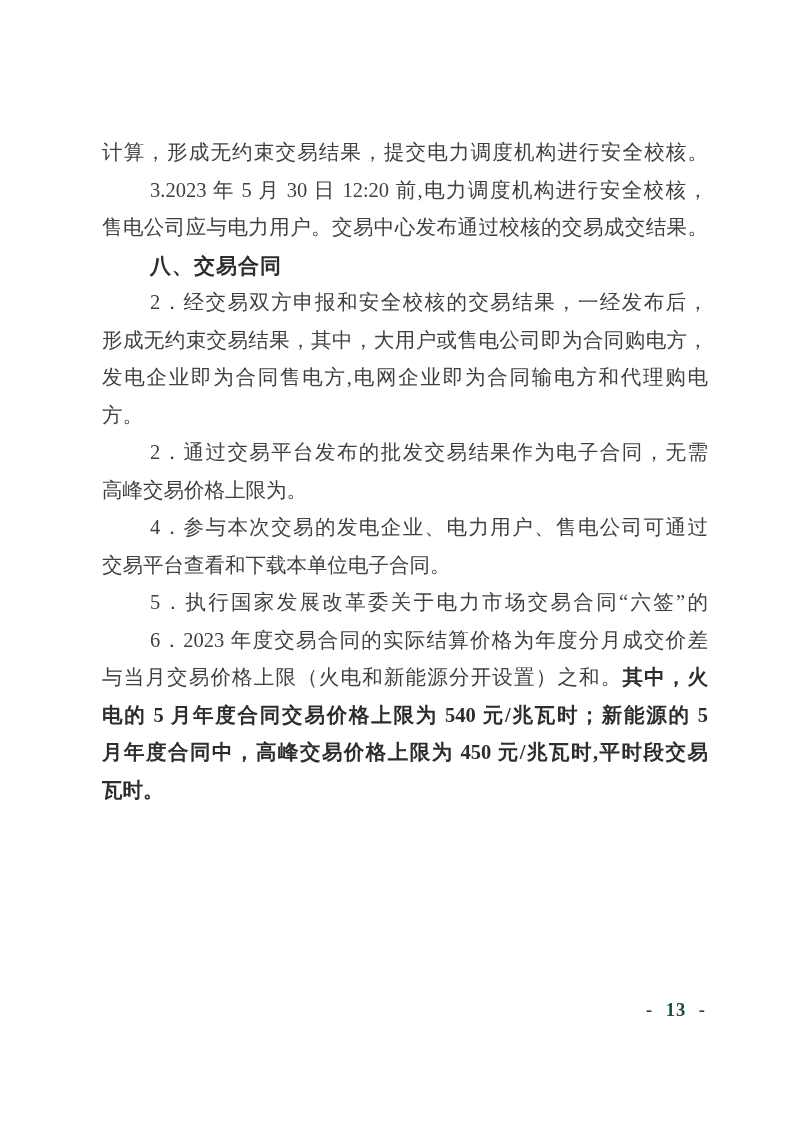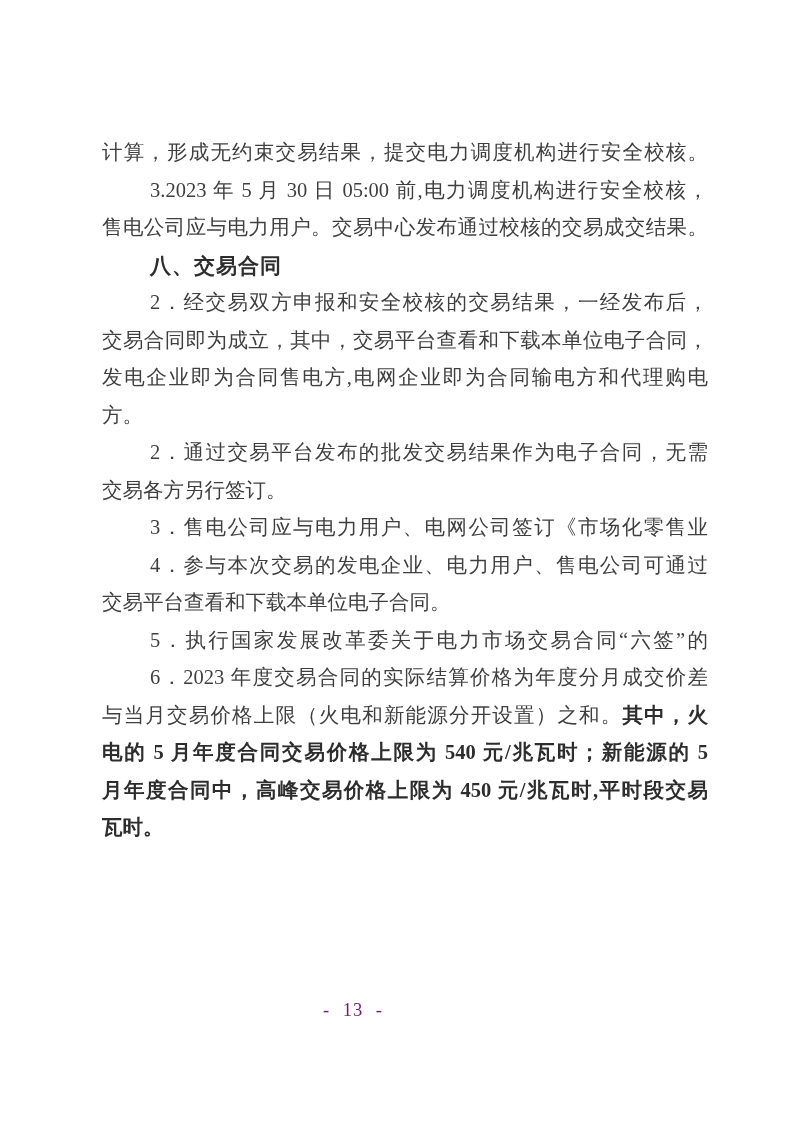--- a/index.html
+++ b/index.html
@@ -51,55 +51,55 @@
   }
   .run.bold {
     font-weight: 700;
     color: #2d2d2d;
   }
   .page-number {
     position: absolute;
     left: 0;
     top: 1000px;
     width: 706px;
-    text-align: center;
+    text-align: right;
     font-size: 18.5px;
-    color: #701a75;
+    color: #14532d;
     word-spacing: 7px;
     letter-spacing: 1px;
     font-family: "Liberation Serif", "DejaVu Serif", serif;
+    font-weight: bold;
   }
 </style>
 </head>
 <body>
 
 <div class="page">
   <div class="doc-body">
       <div class="block paragraph">
         <div class="line stretch"><span class="run">计算，形成无约束交易结果，提交电力调度机构进行安全校核。</span></div>
       </div>
       <div class="block paragraph">
-        <div class="line stretch indent"><span class="run">3.2023 年 5 月 30 日 05:00 前,电力调度机构进行安全校核，</span></div>
+        <div class="line stretch indent"><span class="run">3.2023 年 5 月 30 日 12:20 前,电力调度机构进行安全校核，</span></div>
         <div class="line stretch"><span class="run">售电公司应与电力用户。交易中心发布通过校核的交易成交结果。</span></div>
       </div>
       <div class="block heading">
         <div class="line indent"><span class="run bold">八、交易合同</span></div>
       </div>
       <div class="block paragraph">
         <div class="line stretch indent"><span class="run">2．经交易双方申报和安全校核的交易结果，一经发布后，</span></div>
-        <div class="line stretch"><span class="run">交易合同即为成立，其中，交易平台查看和下载本单位电子合同，</span></div>
+        <div class="line stretch"><span class="run">形成无约束交易结果，其中，大用户或售电公司即为合同购电方，</span></div>
         <div class="line stretch"><span class="run">发电企业即为合同售电方,电网企业即为合同输电方和代理购电</span></div>
         <div class="line"><span class="run">方。</span></div>
       </div>
       <div class="block paragraph">
         <div class="line stretch indent"><span class="run">2．通过交易平台发布的批发交易结果作为电子合同，无需</span></div>
-        <div class="line"><span class="run">交易各方另行签订。</span></div>
+        <div class="line"><span class="run">高峰交易价格上限为。</span></div>
       </div>
       <div class="block paragraph">
-        <div class="line stretch indent"><span class="run">3．售电公司应与电力用户、电网公司签订《市场化零售业</span></div>
       </div>
       <div class="block paragraph">
         <div class="line stretch indent"><span class="run">4．参与本次交易的发电企业、电力用户、售电公司可通过</span></div>
         <div class="line"><span class="run">交易平台查看和下载本单位电子合同。</span></div>
       </div>
       <div class="block paragraph">
         <div class="line stretch indent"><span class="run">5．执行国家发展改革委关于电力市场交易合同“六签”的</span></div>
       </div>
       <div class="block paragraph">
         <div class="line stretch indent"><span class="run">6．2023 年度交易合同的实际结算价格为年度分月成交价差</span></div>

